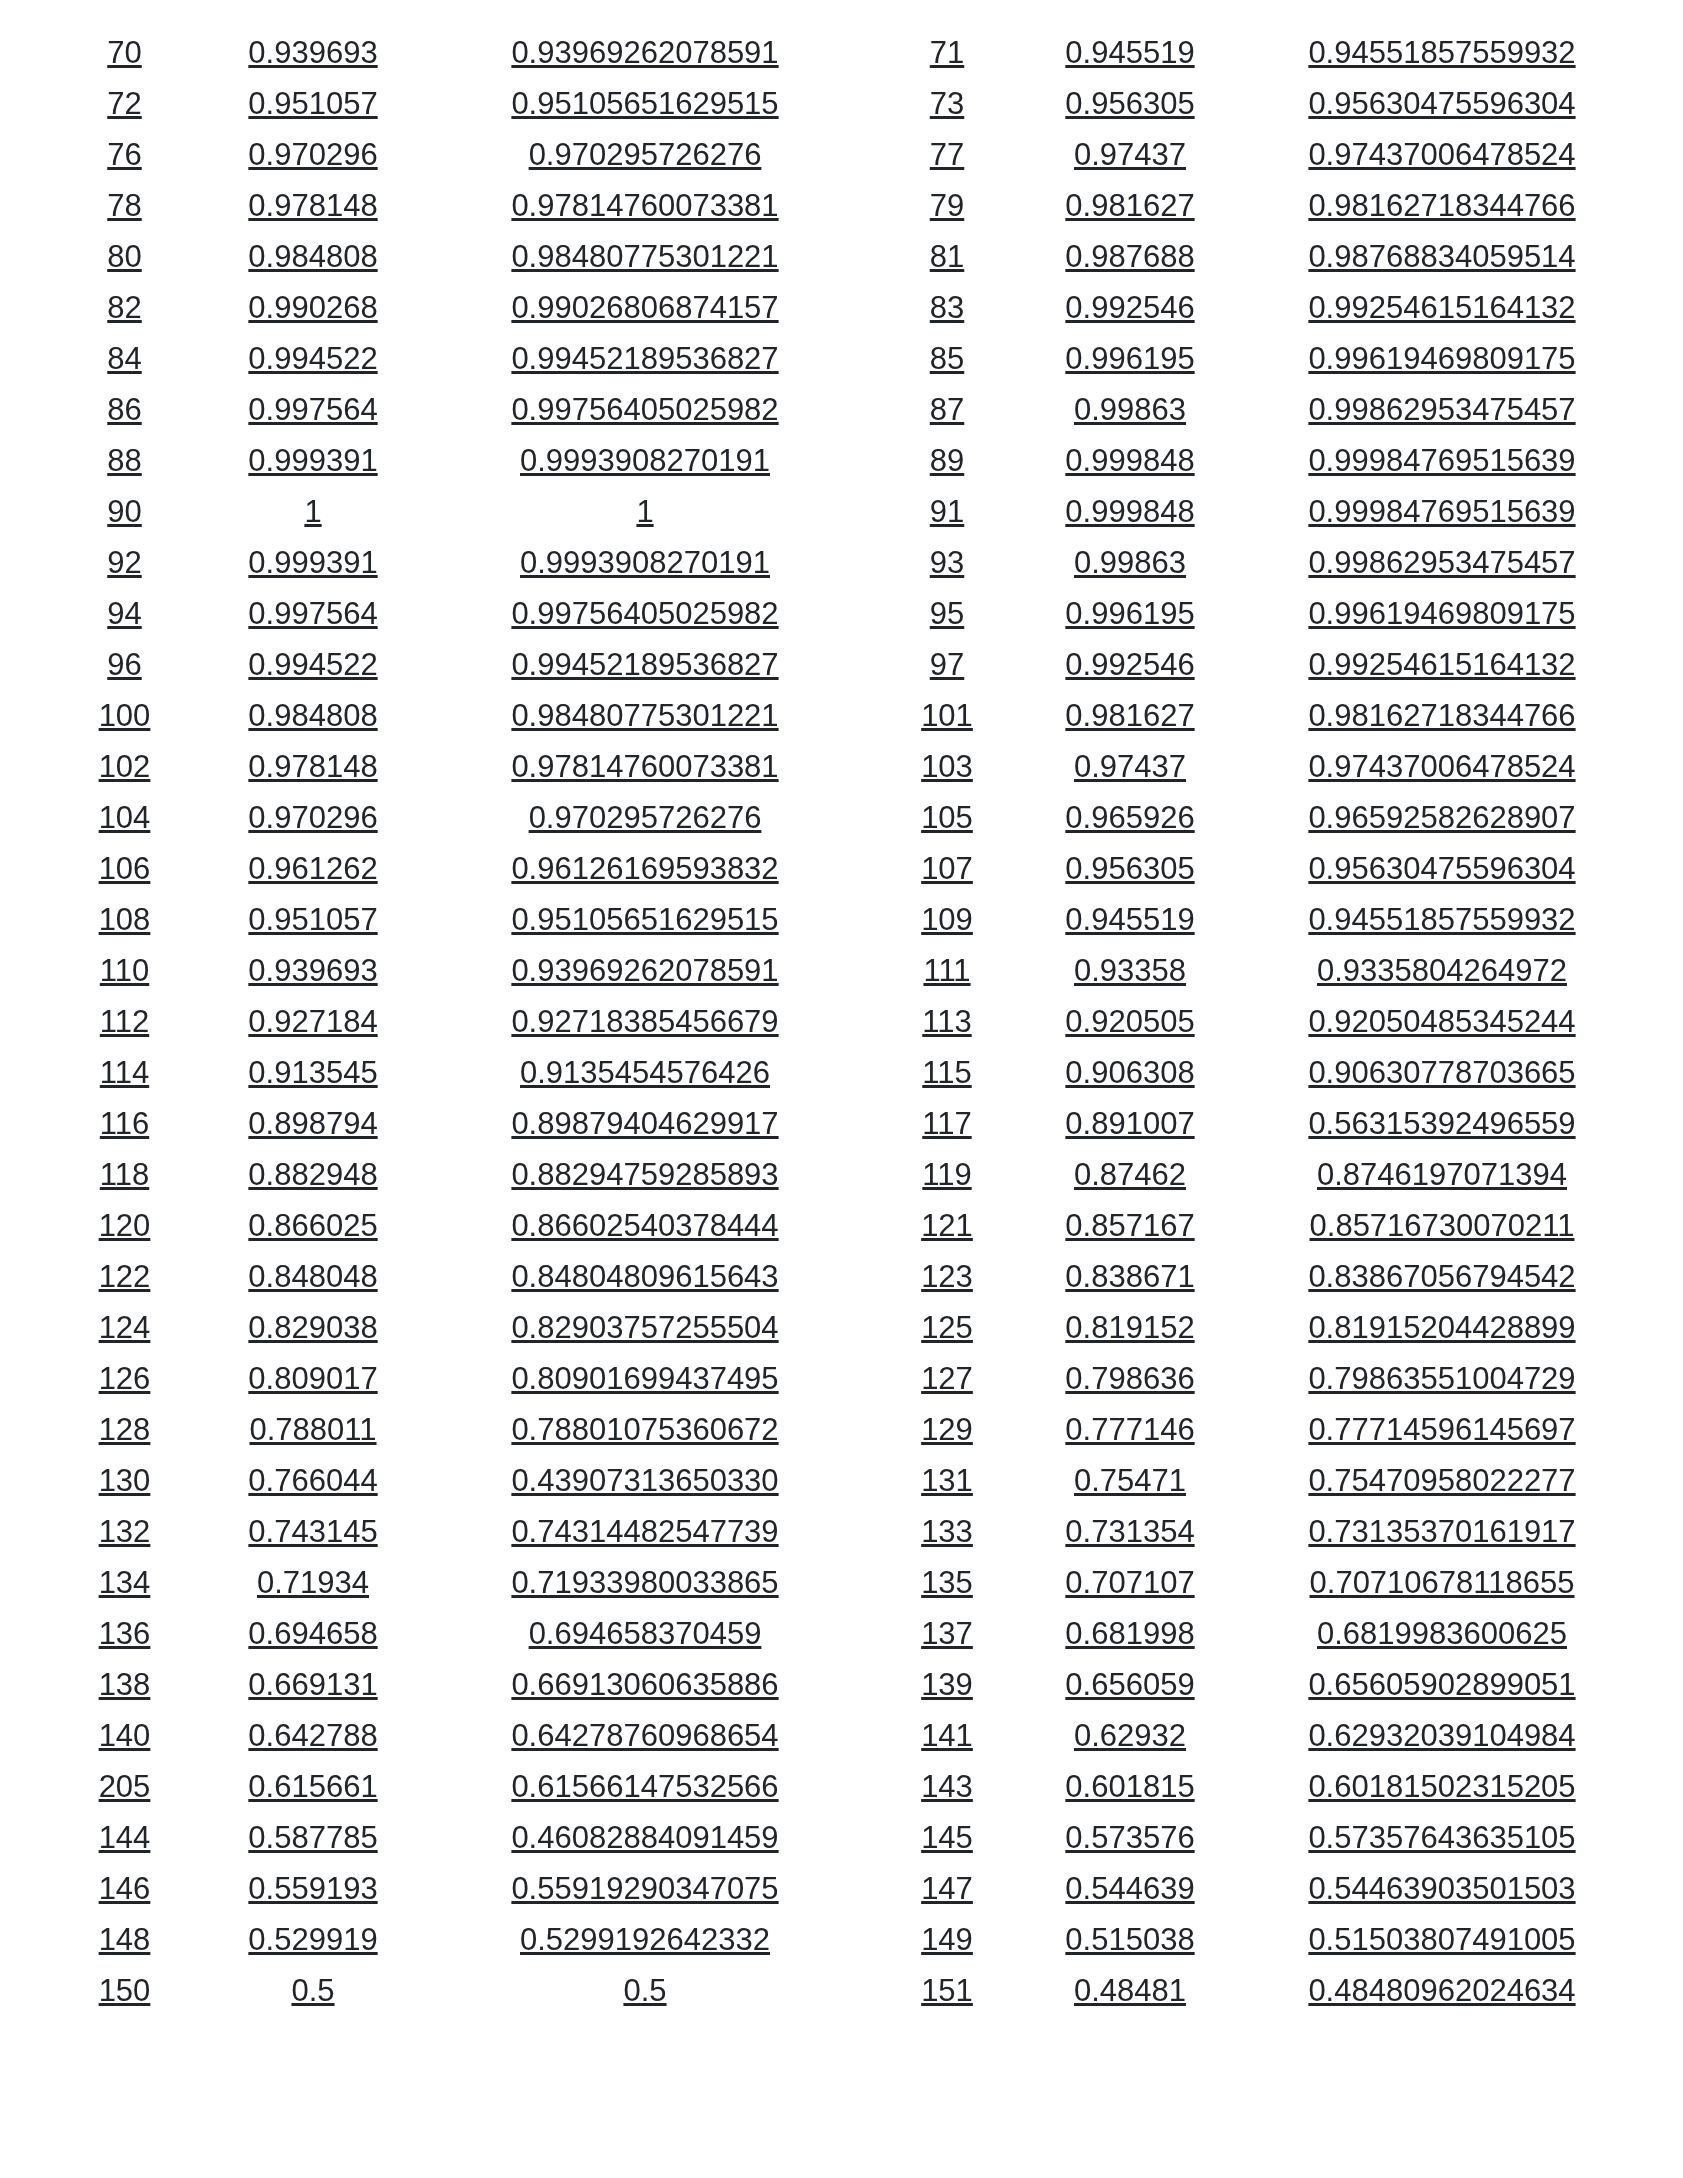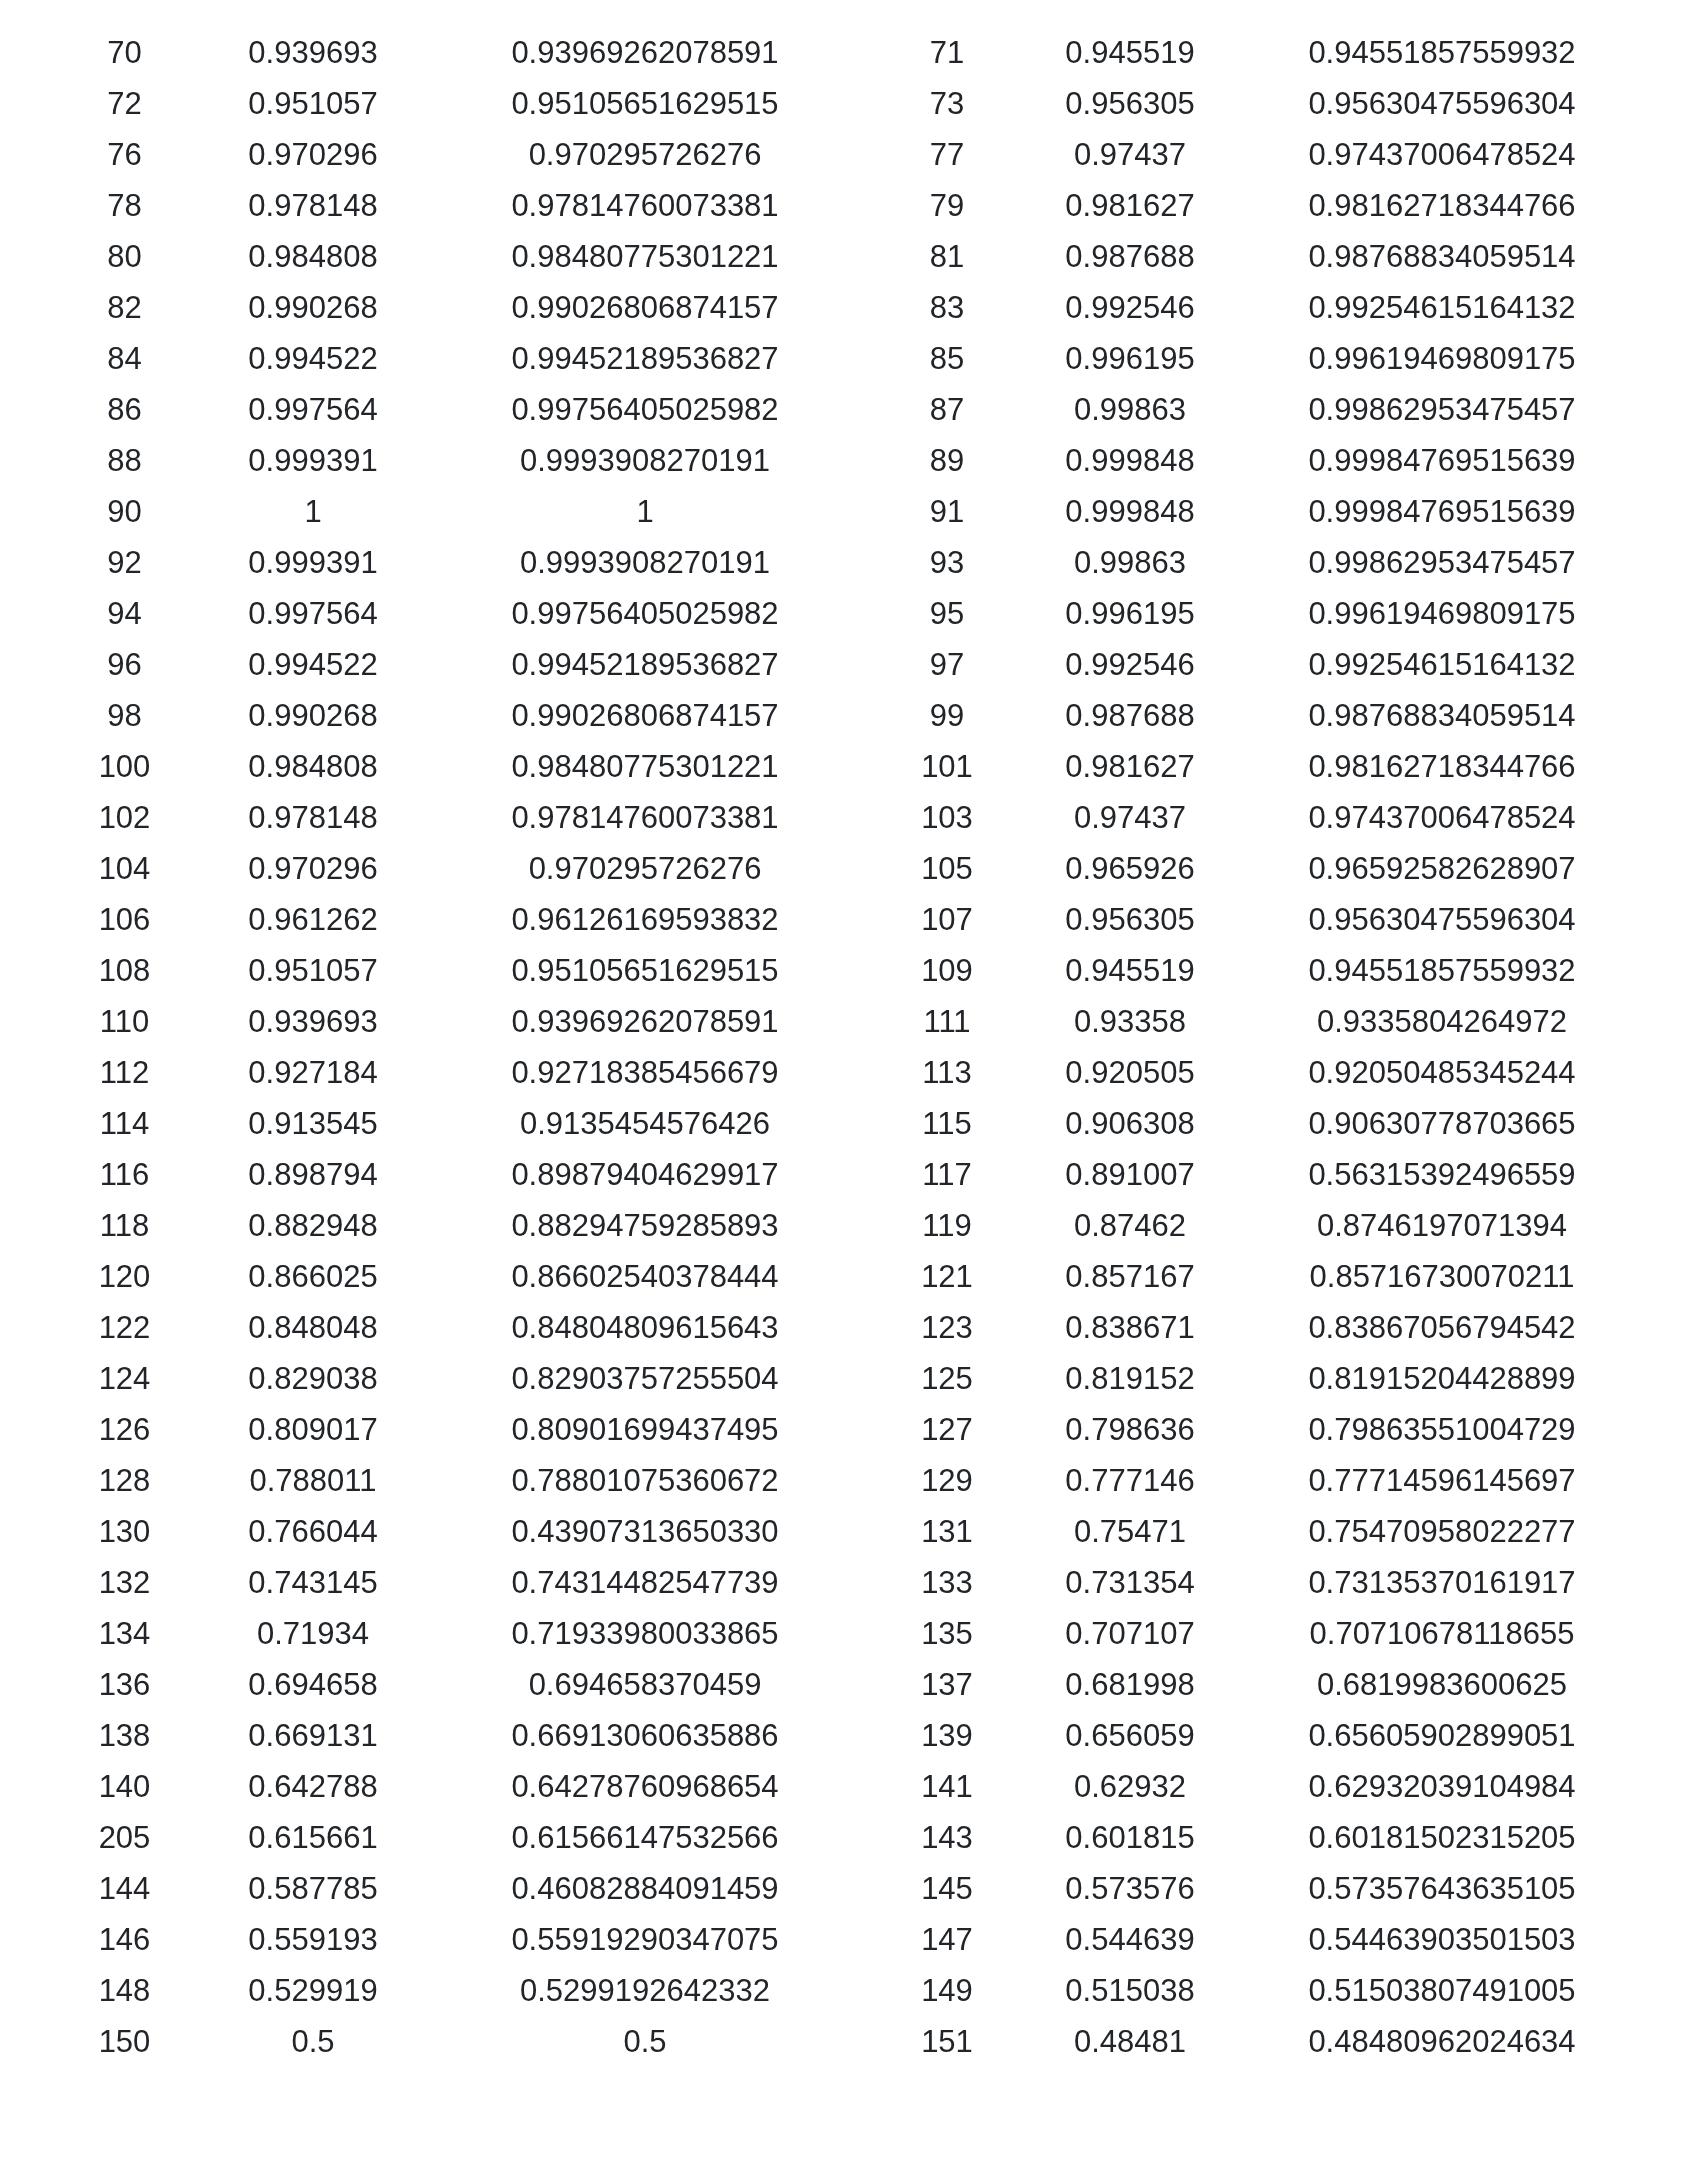--- a/index.html
+++ b/index.html
@@ -16,20 +16,21 @@
   }
   .page {
     width: 1683px;
     height: 2178px;
   }
   table.sine-table {
     border-collapse: collapse;
     table-layout: fixed;
     margin: 27px 0 12px 50px;
     border: none;
+    text-decoration: underline;
   }
   table.sine-table td {
     height: 51px;
     padding: 0;
     text-align: center;
     vertical-align: middle;
     font-size: 31px;
     line-height: 1;
     white-space: nowrap;
     border: none;
@@ -167,28 +168,20 @@
 
   <tr>
     <td>96</td>
     <td>0.994522</td>
     <td>0.99452189536827</td>
     <td>97</td>
     <td>0.992546</td>
     <td>0.99254615164132</td>
   </tr>
 
-  <tr>
-    <td>98</td>
-    <td>0.990268</td>
-    <td>0.99026806874157</td>
-    <td>99</td>
-    <td>0.987688</td>
-    <td>0.98768834059514</td>
-  </tr>
 
   <tr>
     <td>100</td>
     <td>0.984808</td>
     <td>0.98480775301221</td>
     <td>101</td>
     <td>0.981627</td>
     <td>0.98162718344766</td>
   </tr>
 

